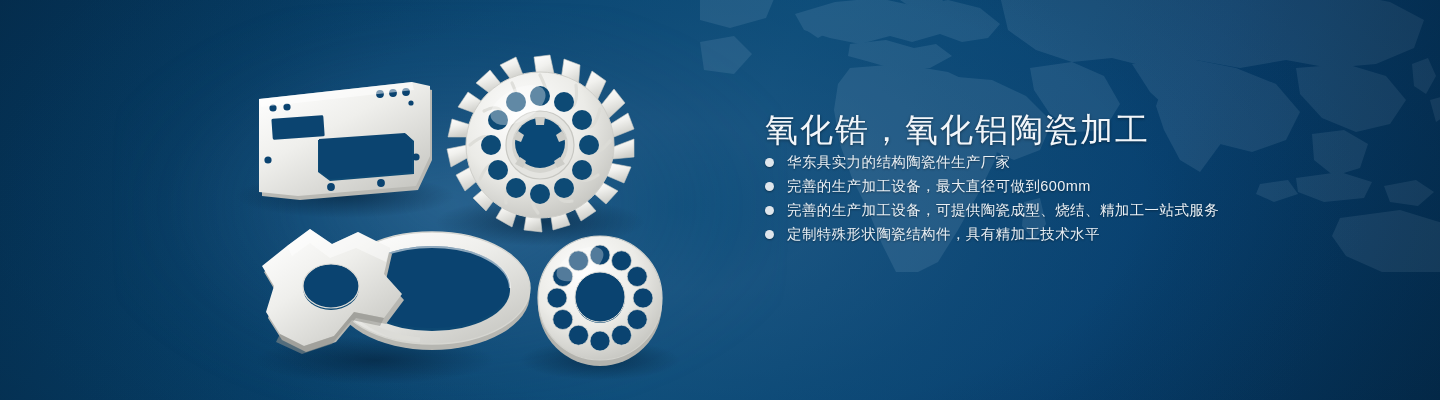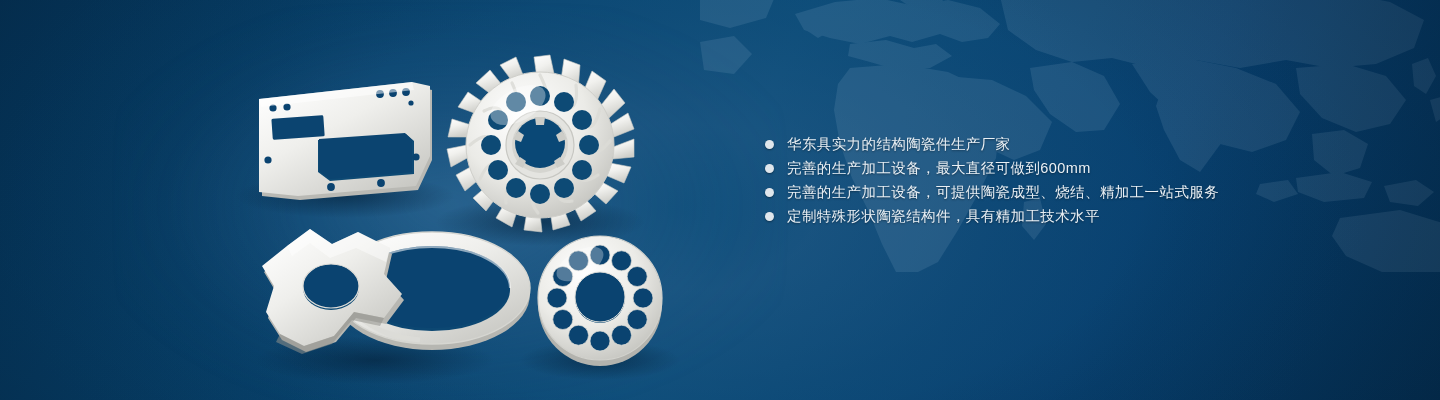--- a/index.html
+++ b/index.html
@@ -57,21 +57,21 @@
   .headline {
     font-size:33px;
     line-height:40px;
     color:#f2f6fa;
     letter-spacing:2px;
     font-weight:400;
     text-shadow:0 1px 3px rgba(0,0,0,0.45);
     white-space:nowrap;
   }
 
-  .bullets { margin-top:22px; }
+  .bullets { }
   .bullet {
     display:flex; align-items:center;
     height:24px;
     white-space:nowrap;
   }
   .bullet .dot {
     width:9px; height:9px; border-radius:50%;
     background:#dfe6ec;
     flex:0 0 auto;
     margin-right:13px;
@@ -320,20 +320,21 @@
           <circle cx="-21.5" cy="-37.2" r="10"></circle>
         </g>
 
         <ellipse cx="-20" cy="-34" rx="26" ry="13" fill="#ffffff" opacity="0.30" transform="rotate(-30 -20 -34)"></ellipse>
       </g>
     </svg>
   </div>
 
   <div class="copy">
 
+    <div class="headline">氧化锆，氧化铝陶瓷加工</div>
 
     <div class="bullets">
 
       <div class="bullet">
         <span class="dot"></span>
         <span class="txt">华东具实力的结构陶瓷件生产厂家</span>
       </div>
 
       <div class="bullet">
         <span class="dot"></span>

